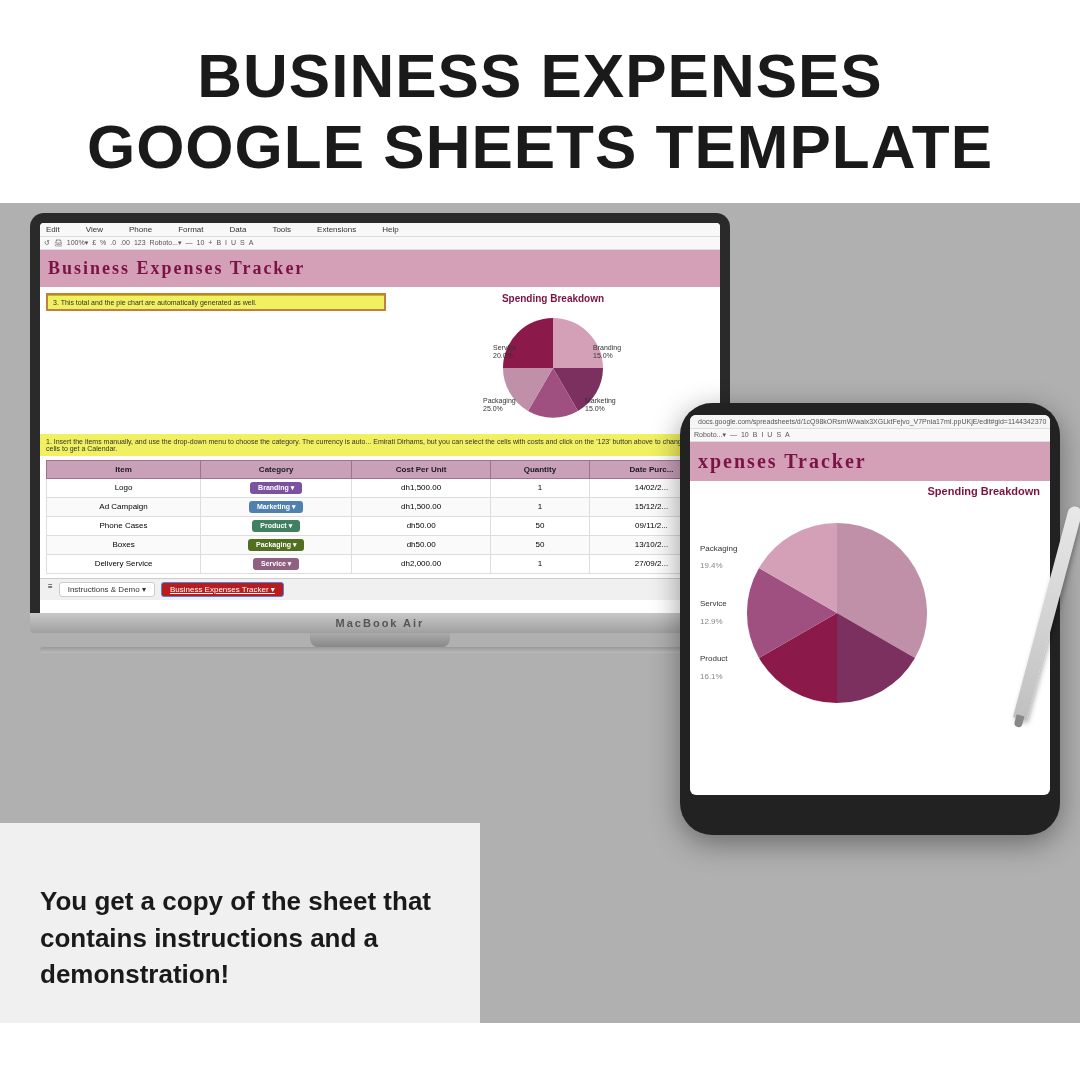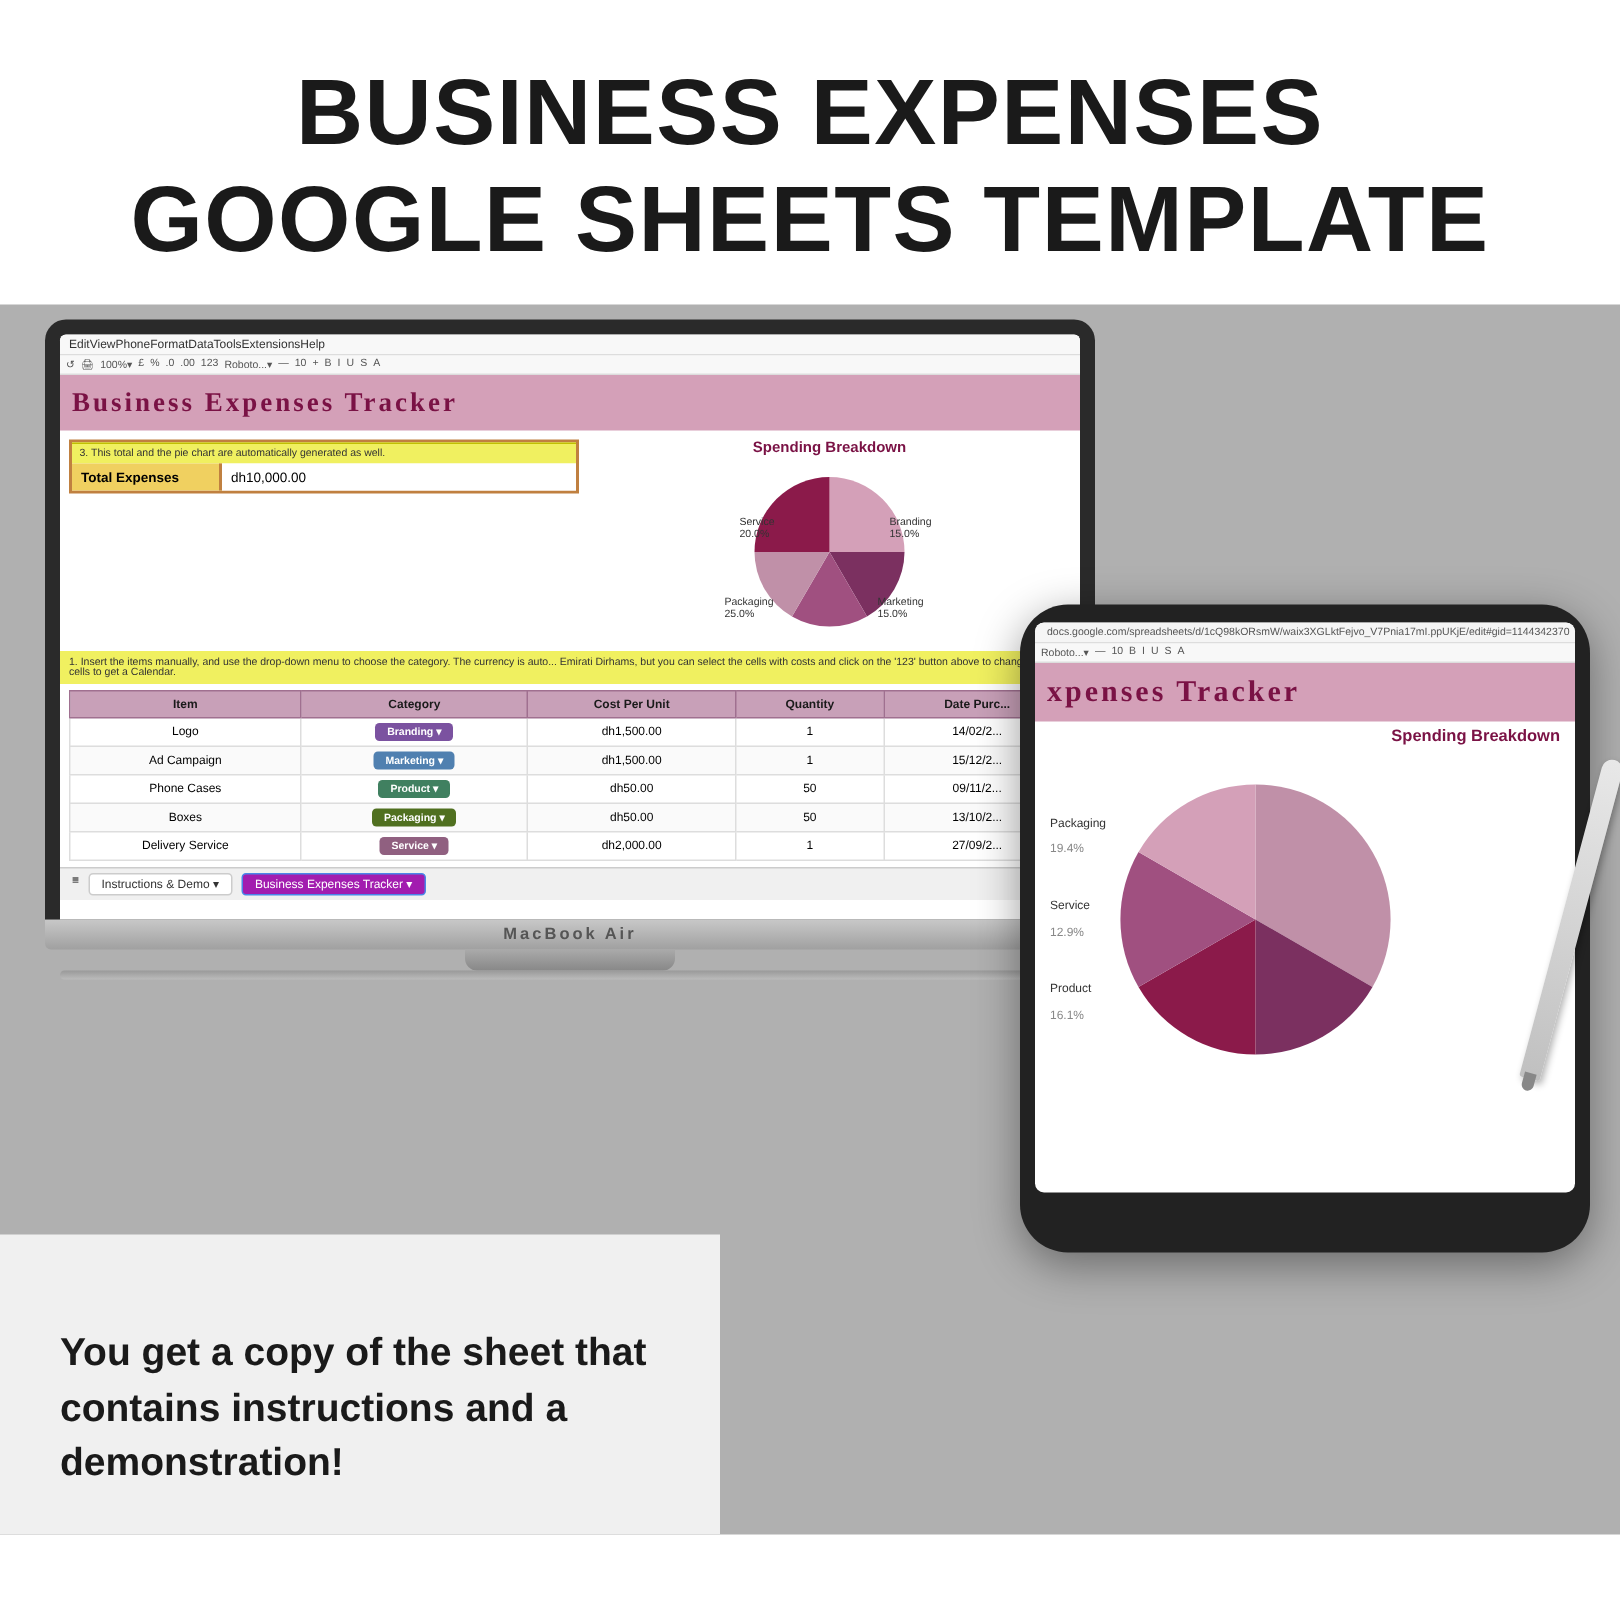--- a/index.html
+++ b/index.html
@@ -96,21 +96,21 @@
       position: relative;
     }
 
     .gs-menu-bar {
       background: #f8f8f8;
       padding: 2px 6px;
       font-size: 8px;
       color: #333;
       border-bottom: 1px solid #ddd;
       display: flex;
-      gap: 0;
+      gap: 26px;
     }
 
     .gs-toolbar {
       background: #f8f8f8;
       padding: 2px 4px;
       font-size: 7px;
       border-bottom: 1px solid #ddd;
       display: flex;
       align-items: center;
       gap: 4px;
@@ -240,23 +240,24 @@
       font-size: 8px;
     }
     .gs-tab {
       padding: 2px 8px;
       border-radius: 3px;
       background: #fff;
       border: 1px solid #ccc;
       color: #333;
     }
     .gs-tab.active {
-      background: #a21caf;
+      background: #b91c1c;
       color: #fff;
       border-color: #4a86e8;
+      text-decoration: underline;
     }
 
     
     .tablet-container {
       position: absolute;
       top: 200px;
       right: 20px;
       width: 380px;
     }
 
@@ -420,24 +421,20 @@
           <div class="tracker-title-row">
             <div class="tracker-title">Business Expenses Tracker</div>
           </div>
 
           <div class="spreadsheet-body">
 
             <div style="width:340px;">
 
               <div class="info-table">
                 <div class="info-note">3. This total and the pie chart are automatically generated as well.</div>
-                <div class="info-row">
-                  <div class="info-label">Total Expenses</div>
-                  <div class="info-value">dh10,000.00</div>
-                </div>
               </div>
             </div>
 
             <div class="chart-area">
               <div class="chart-title">Spending Breakdown</div>
 
               <svg class="pie-chart-svg" width="160" height="120" viewBox="0 0 160 120">
 
                 <path d="M80,60 L80,10 A50,50 0 0,1 130,60 Z" fill="#d4a0b8"></path>
 

